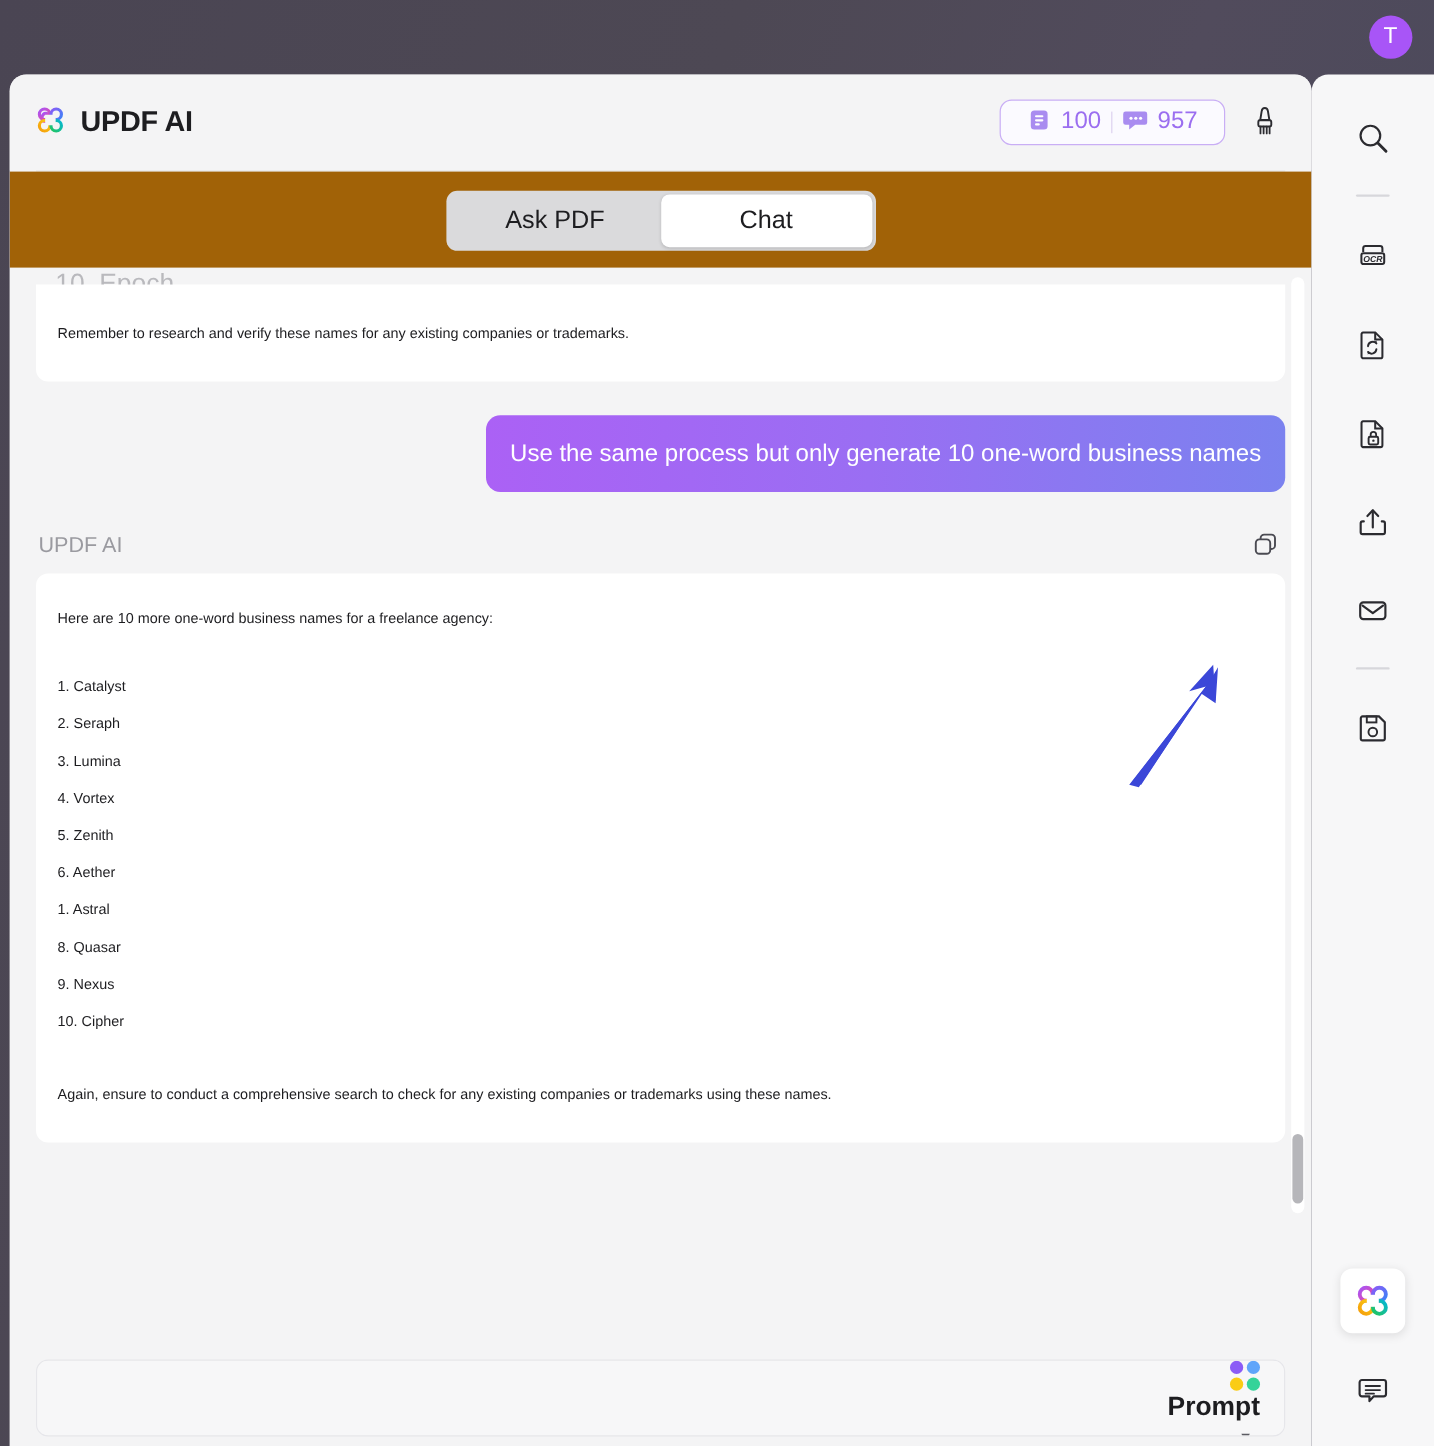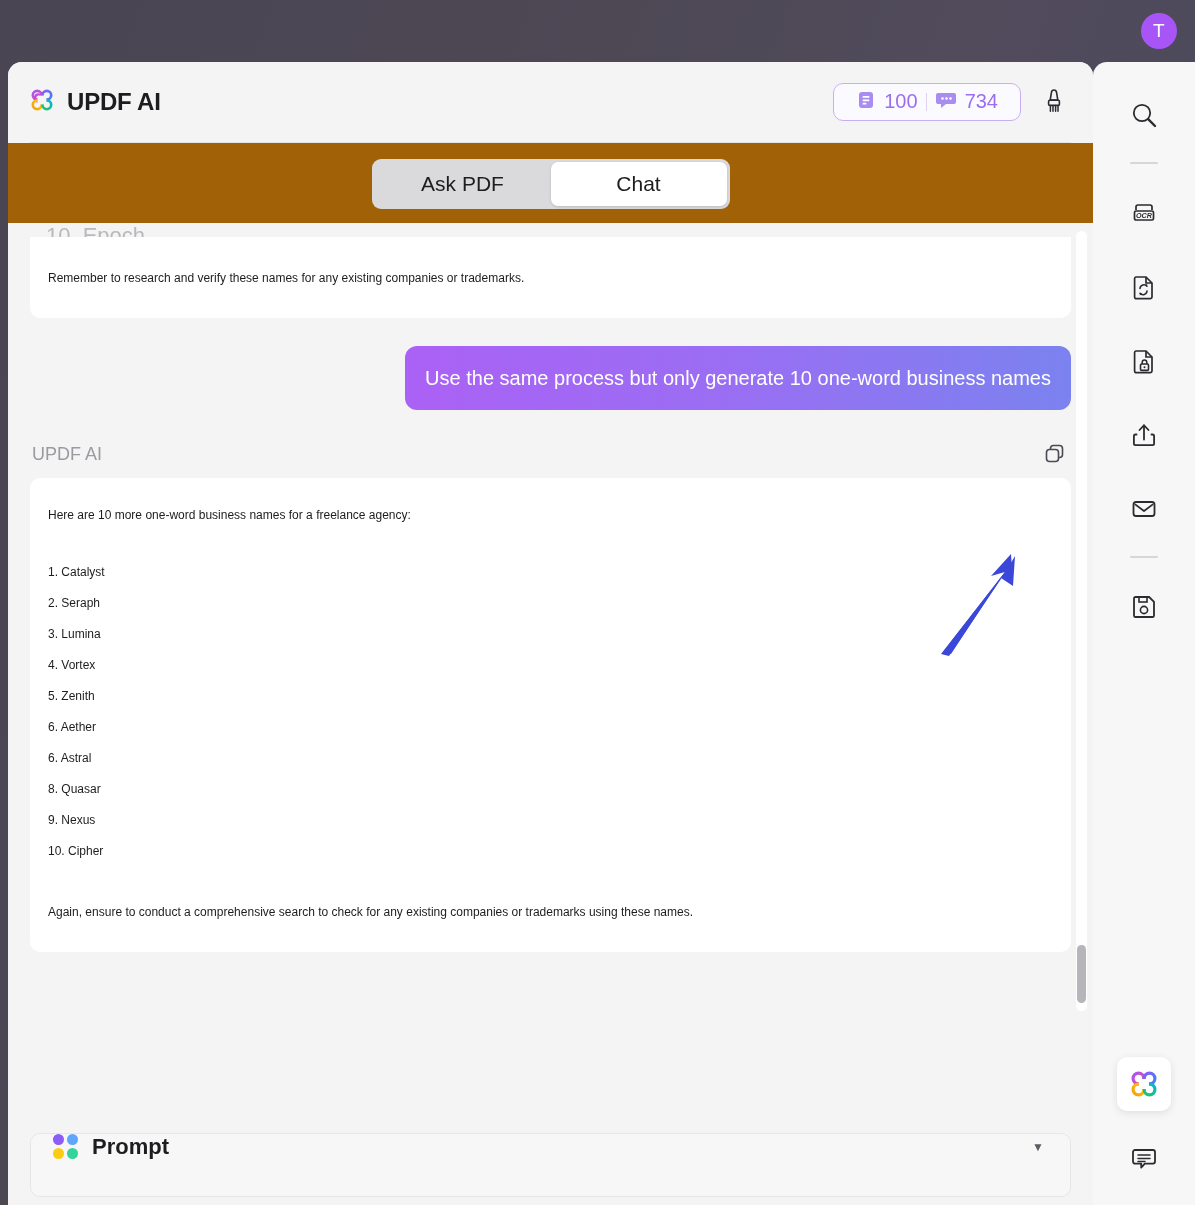--- a/index.html
+++ b/index.html
@@ -248,24 +248,25 @@
     left: 22px;
     bottom: 8px;
     width: 1041px;
     background: #fbfbfc;
     border: 1px solid #e6e6ea;
     border-radius: 10px;
     overflow: hidden;
   }
   .prompt-bar {
     display: flex;
-    align-items: flex-start;
+    align-items: flex-end;
     height: 62px;
     padding: 0 20px 0 22px;
     background: #f7f7f8;
+    flex-direction: column;
   }
   .prompt-label {
     font-size: 22px;
     font-weight: bold;
     color: #1d1d20;
     margin-left: 14px;
     flex: 1;
   }
   .chevron {
     color: #5c5c63;
@@ -414,21 +415,21 @@
         <div class="credit-sep"></div>
         <div class="credit-item">
           <span>
             <svg width="22" height="20" viewBox="0 0 22 20">
               <path d="M3 3 h16 a2 2 0 0 1 2 2 v7 a2 2 0 0 1 -2 2 h-8 l-5 4 v-4 h-3 a2 2 0 0 1 -2 -2 v-7 a2 2 0 0 1 2 -2 z" fill="#a98cf0"></path>
               <circle cx="7.5" cy="8.5" r="1.3" fill="#fff"></circle>
               <circle cx="11.5" cy="8.5" r="1.3" fill="#fff"></circle>
               <circle cx="15.5" cy="8.5" r="1.3" fill="#fff"></circle>
             </svg>
           </span>
-          <span class="credit-value">734</span>
+          <span class="credit-value">957</span>
         </div>
       </div>
 
       <div class="brush-btn">
         <svg width="26" height="28" viewBox="0 0 26 28">
           <path d="M13 2 C11.5 2 10.6 3.2 10.4 4.6 L9.2 12 h7.6 L15.6 4.6 C15.4 3.2 14.5 2 13 2 Z" fill="none" stroke="#2b2b30" stroke-width="1.6" stroke-linejoin="round"></path>
           <rect x="7.6" y="12.2" width="10.8" height="5.2" rx="1.2" fill="none" stroke="#2b2b30" stroke-width="1.6"></rect>
           <path d="M9.4 17.6 v5.6 M12 17.6 v5.6 M14.6 17.6 v5.6 M17 17.6 v5.6" stroke="#2b2b30" stroke-width="1.5" stroke-linecap="round"></path>
         </svg>
       </div>
@@ -465,21 +466,21 @@
 
       <div class="bubble-ai ai-answer">
         <div class="answer-intro">Here are 10 more one-word business names for a freelance agency:</div>
         <ul class="answer-list">
           <li>1. Catalyst</li>
           <li>2. Seraph</li>
           <li>3. Lumina</li>
           <li>4. Vortex</li>
           <li>5. Zenith</li>
           <li>6. Aether</li>
-          <li>6. Astral</li>
+          <li>1. Astral</li>
           <li>8. Quasar</li>
           <li>9. Nexus</li>
           <li>10. Cipher</li>
         </ul>
         <div class="answer-outro">Again, ensure to conduct a comprehensive search to check for any existing companies or trademarks using these names.</div>
       </div>
 
       <div class="scroll-track">
         <div class="scroll-thumb"></div>
       </div>

